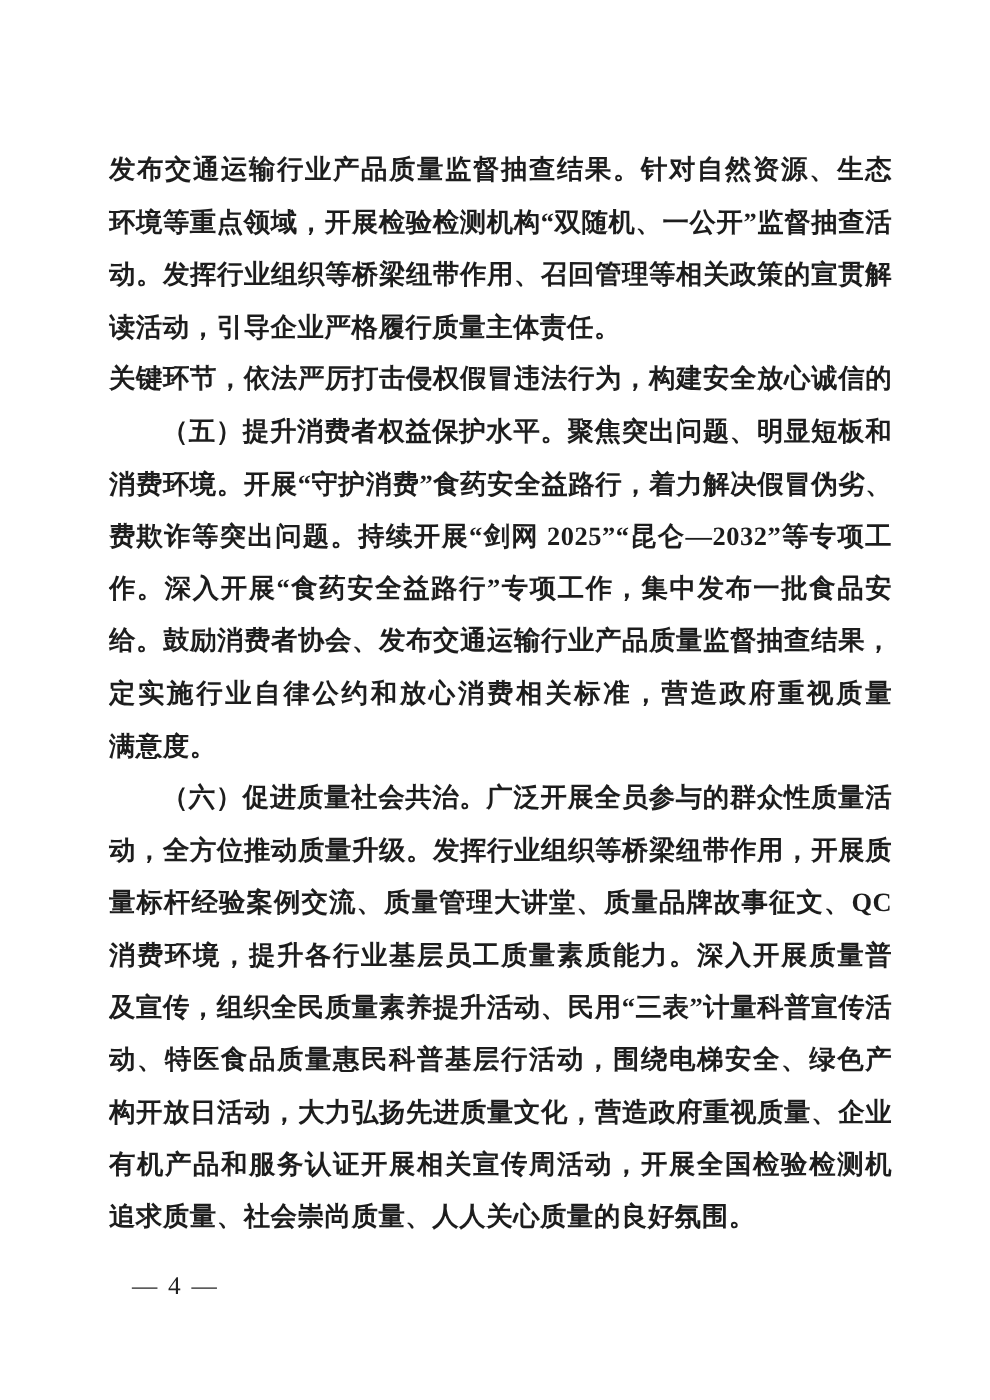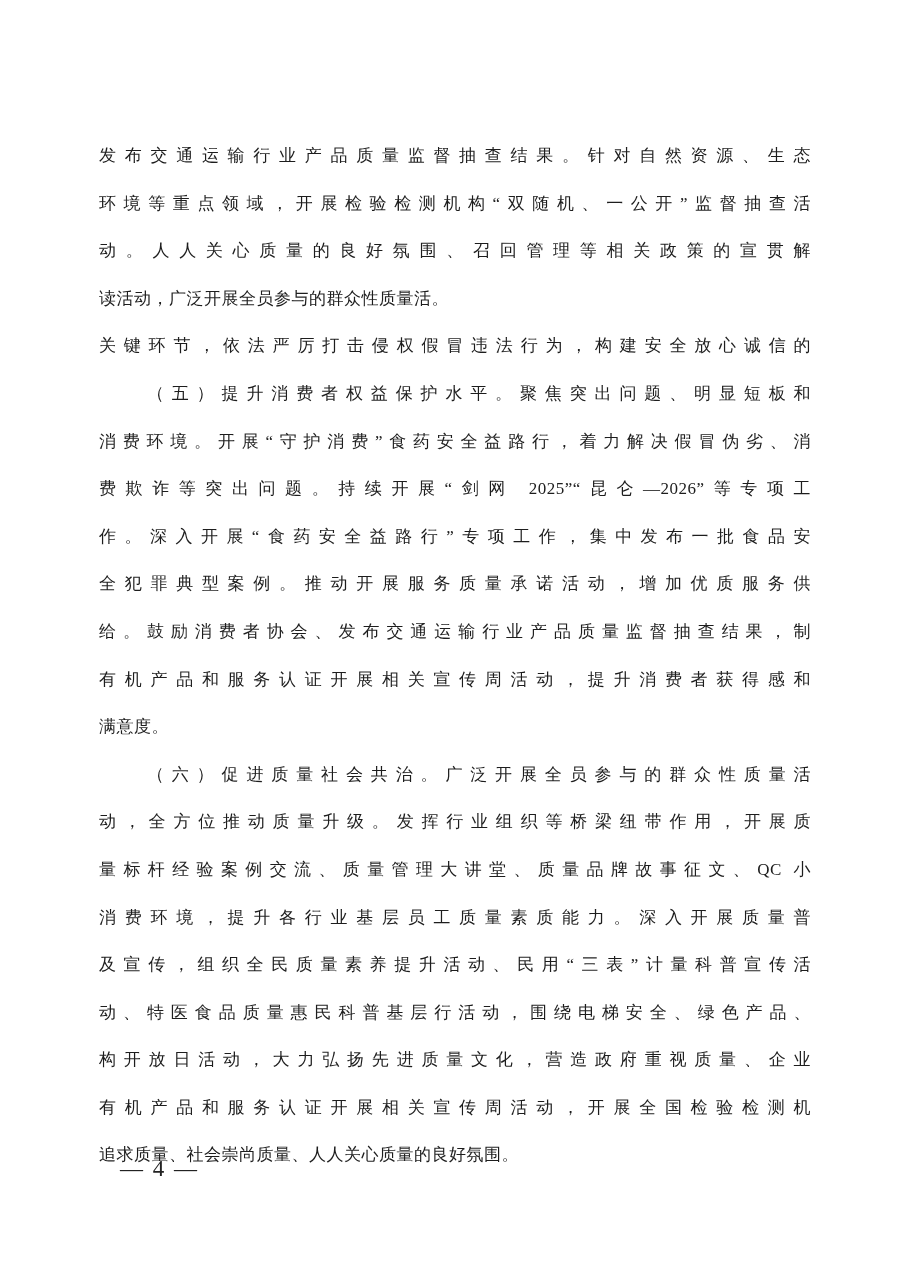--- a/index.html
+++ b/index.html
@@ -18,26 +18,27 @@
   }
   .text-block {
     position: absolute;
     left: 99px;
     top: 132px;
     width: 712px;
   }
   .line {
     height: 47.6px;
     line-height: 47.6px;
-    font-size: 17px;
+    font-size: 24px;
     letter-spacing: 0.5px;
     white-space: normal;
     text-align: justify;
     text-align-last: justify;
     overflow: hidden;
+    font-weight: bold;
   }
   .line.indent {
     text-indent: 48px;
   }
   .line.last {
     text-align: left;
     text-align-last: left;
   }
   .page-number {
     position: absolute;
@@ -51,33 +52,32 @@
 </head>
 <body>
 
 <div class="page">
 
   <div class="text-block">
 
     <div>
       <div class="line">发布交通运输行业产品质量监督抽查结果。针对自然资源、生态</div>
       <div class="line">环境等重点领域，开展检验检测机构“双随机、一公开”监督抽查活</div>
-      <div class="line">动。人人关心质量的良好氛围、召回管理等相关政策的宣贯解</div>
-      <div class="line last">读活动，广泛开展全员参与的群众性质量活。</div>
+      <div class="line">动。发挥行业组织等桥梁纽带作用、召回管理等相关政策的宣贯解</div>
+      <div class="line last">读活动，引导企业严格履行质量主体责任。</div>
     </div>
 
     <div>
       <div class="line">关键环节，依法严厉打击侵权假冒违法行为，构建安全放心诚信的</div>
       <div class="line indent">（五）提升消费者权益保护水平。聚焦突出问题、明显短板和</div>
       <div class="line">消费环境。开展“守护消费”食药安全益路行，着力解决假冒伪劣、消</div>
-      <div class="line">费欺诈等突出问题。持续开展“剑网 2025”“昆仑—2026”等专项工</div>
+      <div class="line">费欺诈等突出问题。持续开展“剑网 2025”“昆仑—2032”等专项工</div>
       <div class="line">作。深入开展“食药安全益路行”专项工作，集中发布一批食品安</div>
-      <div class="line">全犯罪典型案例。推动开展服务质量承诺活动，增加优质服务供</div>
       <div class="line">给。鼓励消费者协会、发布交通运输行业产品质量监督抽查结果，制</div>
-      <div class="line">有机产品和服务认证开展相关宣传周活动，提升消费者获得感和</div>
+      <div class="line">定实施行业自律公约和放心消费相关标准，营造政府重视质量</div>
       <div class="line last">满意度。</div>
     </div>
 
     <div>
       <div class="line indent">（六）促进质量社会共治。广泛开展全员参与的群众性质量活</div>
       <div class="line">动，全方位推动质量升级。发挥行业组织等桥梁纽带作用，开展质</div>
       <div class="line">量标杆经验案例交流、质量管理大讲堂、质量品牌故事征文、QC 小</div>
       <div class="line">消费环境，提升各行业基层员工质量素质能力。深入开展质量普</div>
       <div class="line">及宣传，组织全民质量素养提升活动、民用“三表”计量科普宣传活</div>
       <div class="line">动、特医食品质量惠民科普基层行活动，围绕电梯安全、绿色产品、</div>

